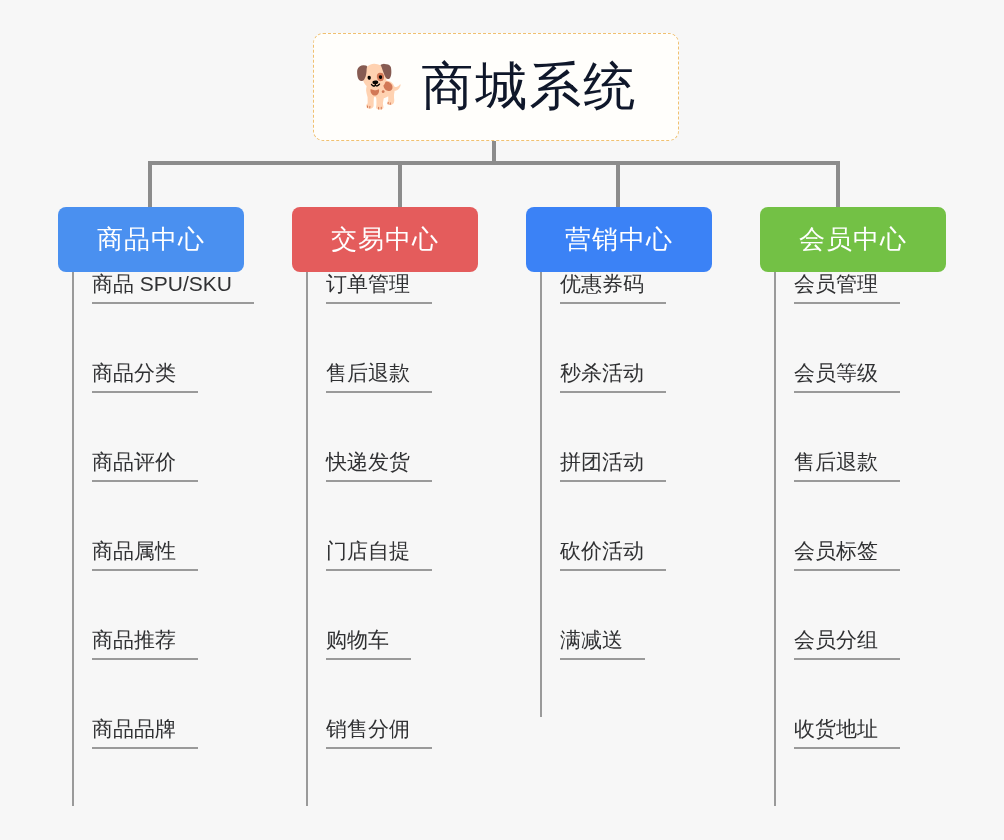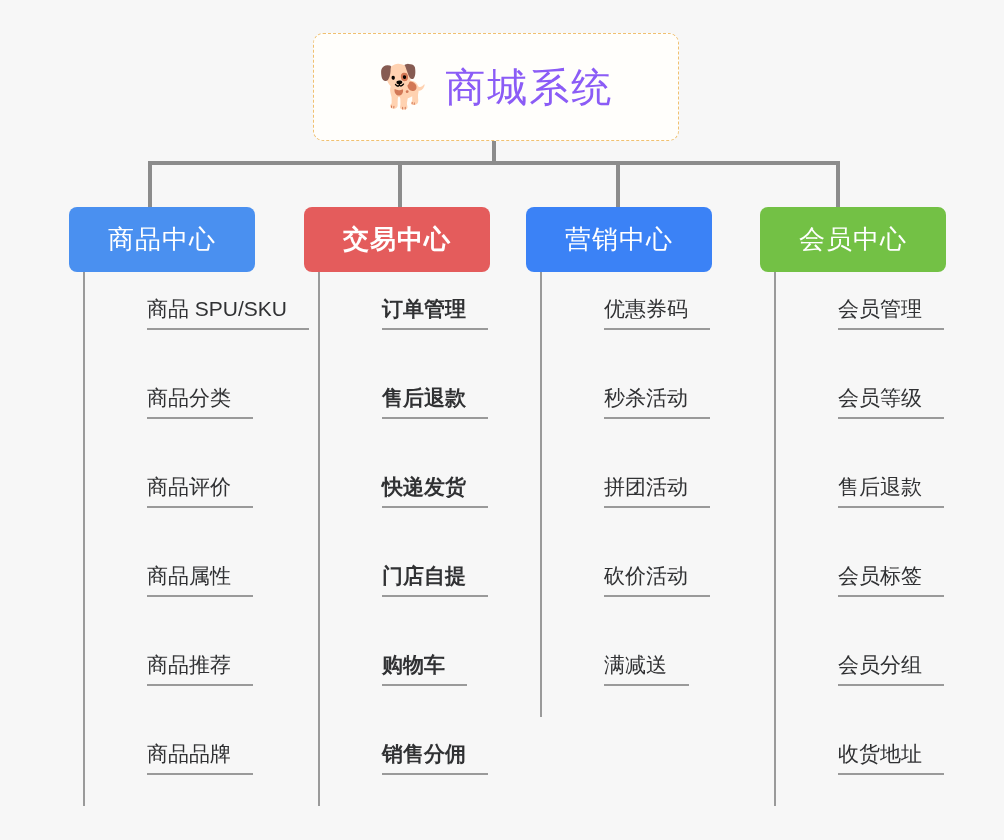--- a/index.html
+++ b/index.html
@@ -38,22 +38,22 @@
     justify-content: center;
     gap: 14px;
   }
   .root-emoji {
     font-size: 42px;
     line-height: 1;
     color: #f2c14b;
     filter: none;
   }
   .root-title {
-    font-size: 40px;
-    color: #8b5cf6;
+    font-size: 52px;
+    color: #0f172a;
     letter-spacing: 2px;
     white-space: nowrap;
   }
 
   
   .conn-stem {
     position: absolute;
     left: 492px;
     top: 141px;
     width: 4px;
@@ -78,22 +78,22 @@
   .conn-drop.d1 { left: 148px; }
   .conn-drop.d2 { left: 398px; }
   .conn-drop.d3 { left: 616px; }
   .conn-drop.d4 { left: 836px; }
 
   
   .column {
     position: absolute;
     top: 207px;
   }
-  .column.c1 { left: 69px;  width: 186px; }
-  .column.c2 { left: 304px; width: 186px; font-weight: bold; }
+  .column.c1 { left: 58px;  width: 186px; }
+  .column.c2 { left: 292px; width: 186px; }
   .column.c3 { left: 526px; width: 186px; }
   .column.c4 { left: 760px; width: 186px; }
 
   .cat-header {
     height: 65px;
     border-radius: 8px;
     display: flex;
     align-items: center;
     justify-content: center;
     color: #ffffff;
@@ -114,24 +114,23 @@
     top: 0;
     bottom: 0;
     width: 2px;
     background: #9a9a9a;
   }
   .item-row {
     position: relative;
     height: 89px;
     box-sizing: border-box;
     display: flex;
-    align-items: center;
+    align-items: flex-start;
     padding-left: 20px;
     padding-bottom: 6px;
-    margin-left: 44px;
   }
   .item-label {
     display: inline-block;
     font-size: 21px;
     color: #303133;
     white-space: nowrap;
     border-bottom: 2px solid #9a9a9a;
     padding: 0 22px 7px 0;
     line-height: 1.1;
   }

